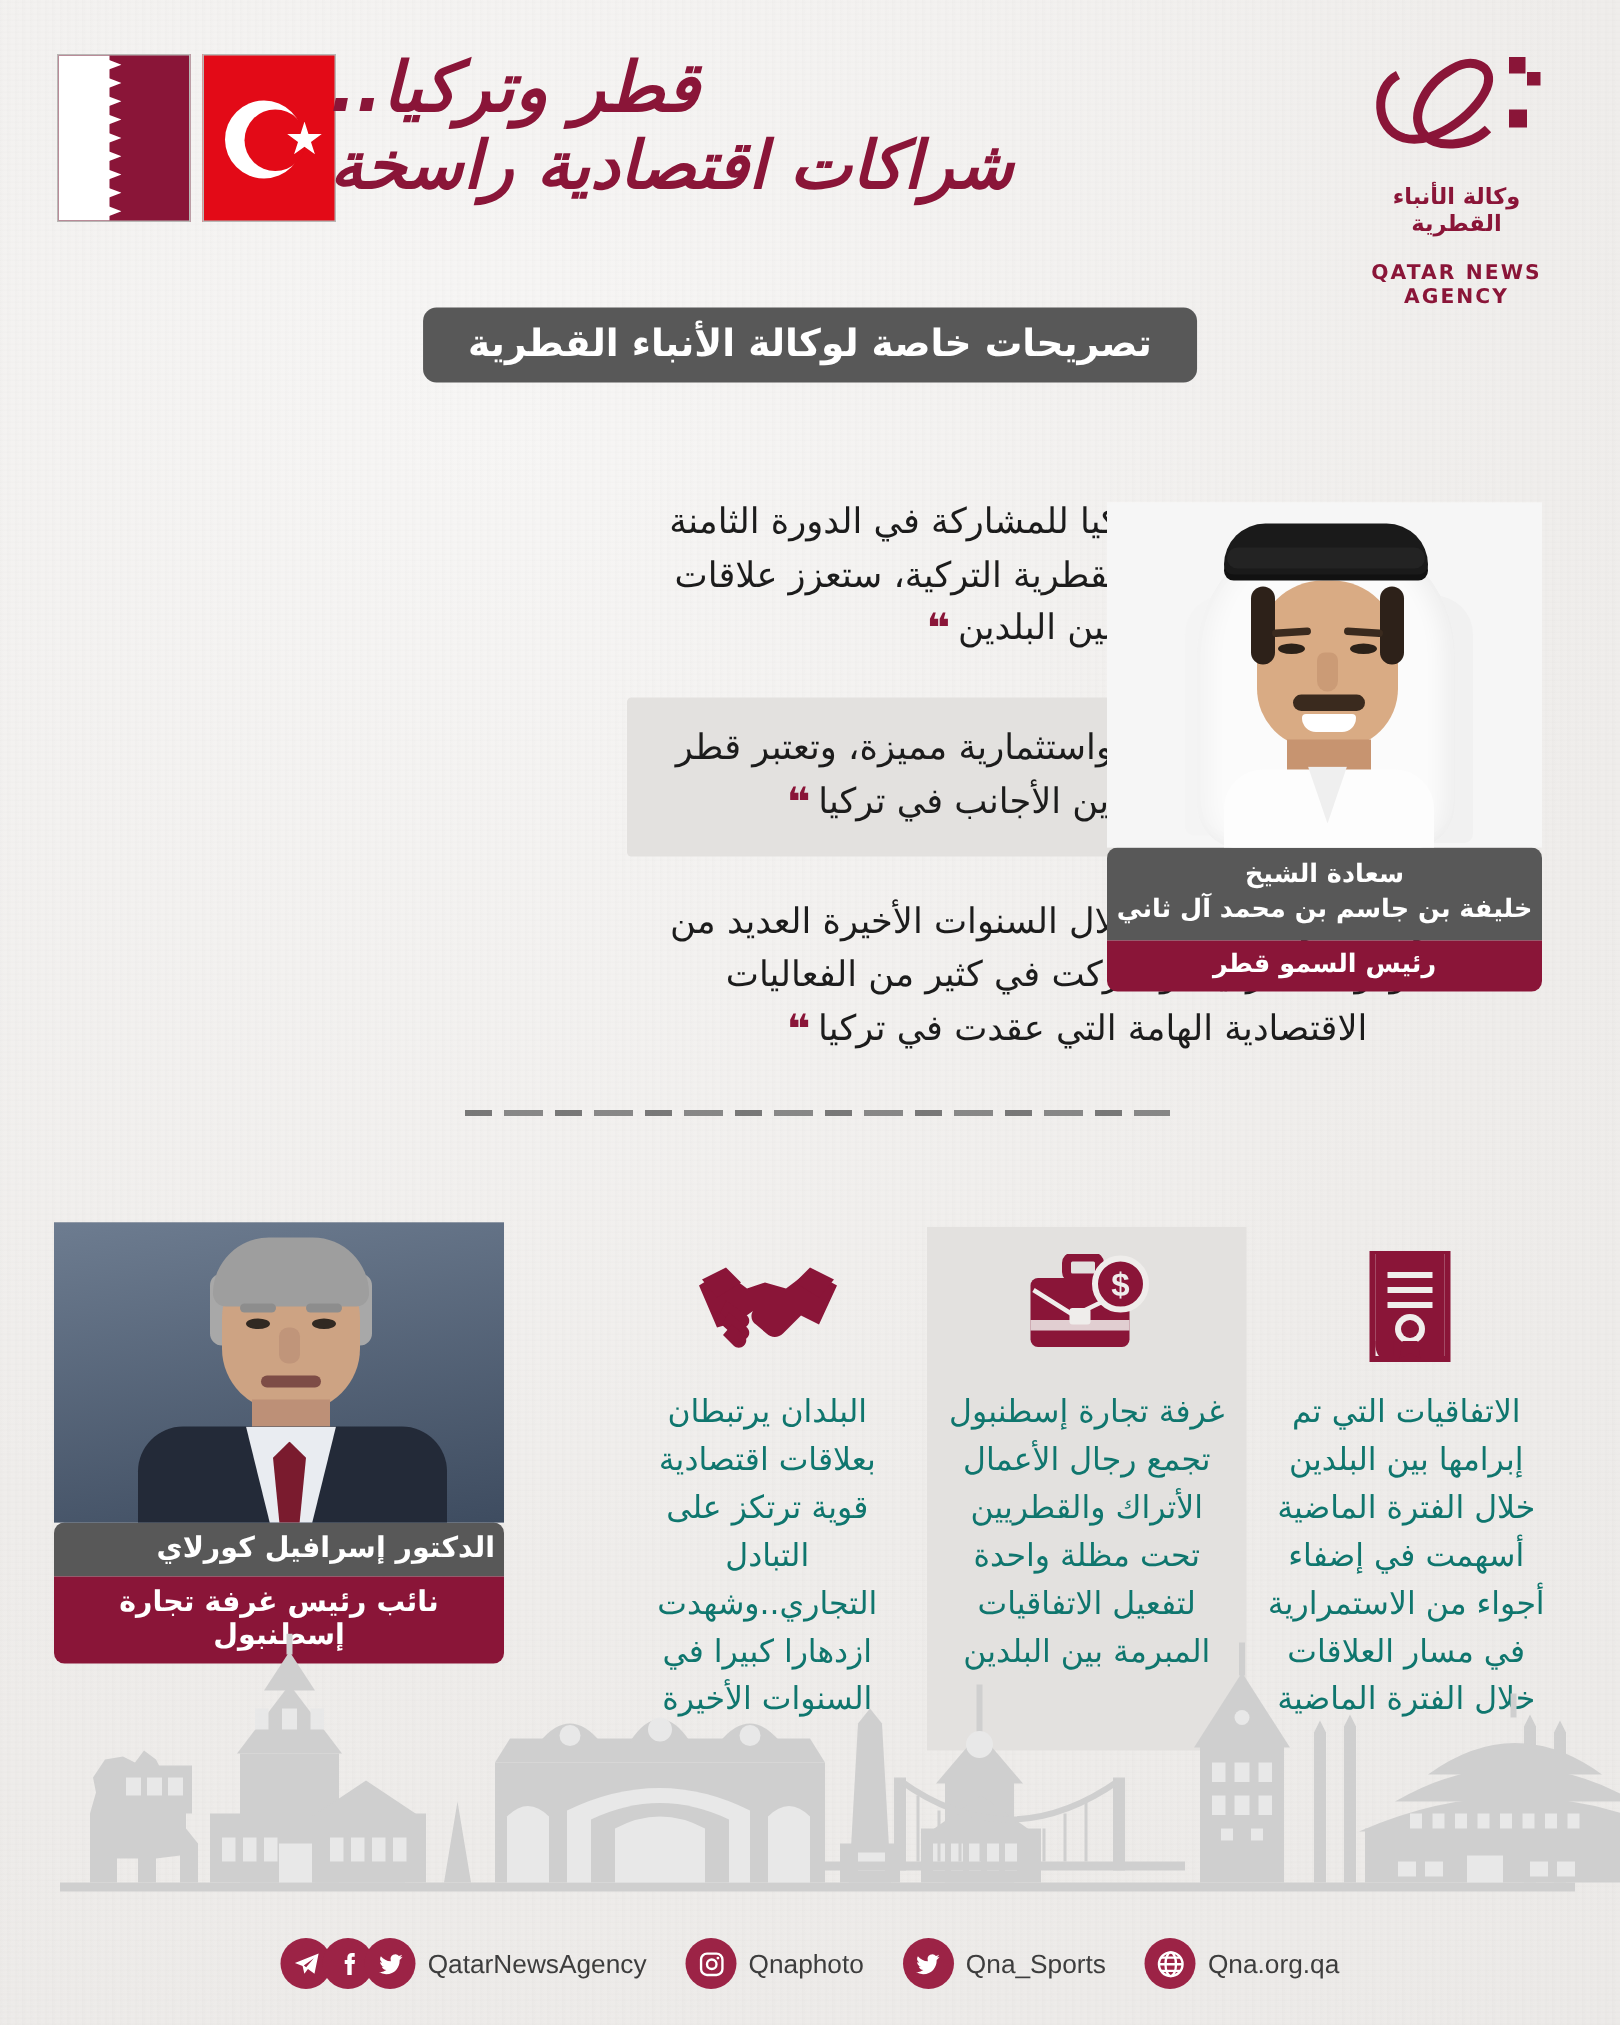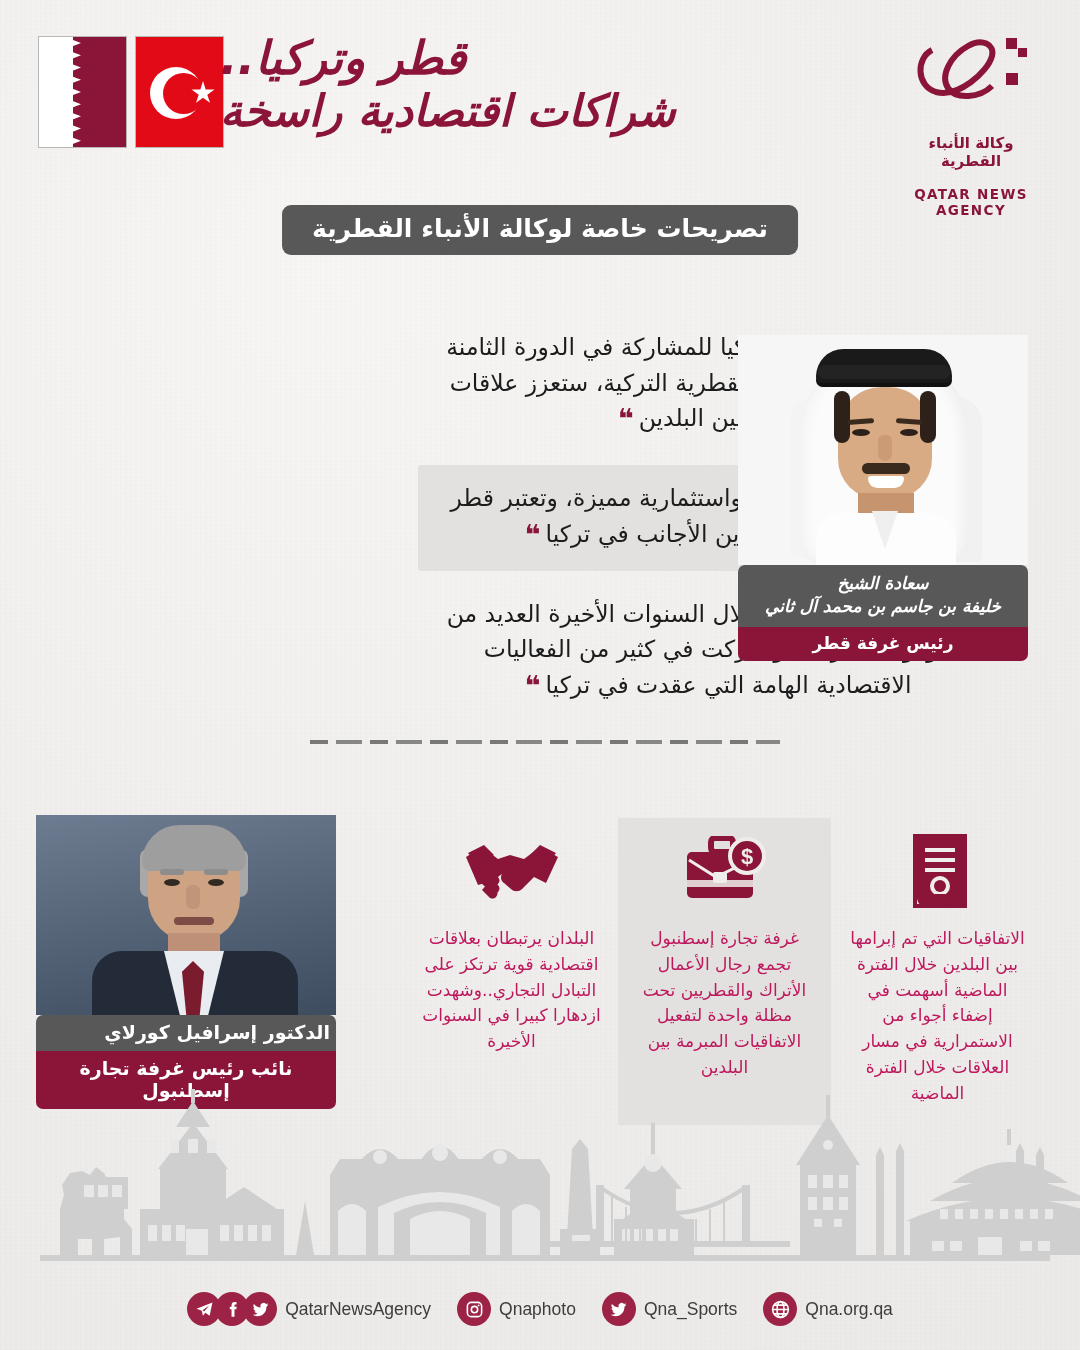--- a/index.html
+++ b/index.html
@@ -85,21 +85,21 @@
   .title-line.l2 { font-size: 44px; }
 
   .qna-logo {
     position: absolute; right: 34px; top: 28px;
     width: 150px; height: 130px;
     text-align: center;
   }
   .qna-logo .mark { width: 150px; height: 82px; }
   .qna-logo .ar {
     color: #8a1538; font-size: 15px; font-weight: bold;
-    margin-top: 20px; letter-spacing: 0.3px;
+    margin-top: 8px; letter-spacing: 0.3px;
   }
   .qna-logo .en {
     color: #8a1538; font-size: 13.5px; font-weight: bold;
     letter-spacing: 1.4px; margin-top: 16px;
   }
 
   
   .subtitle-banner {
     position: absolute; left: 50%; transform: translateX(-50%);
     top: 205px;
@@ -141,21 +141,20 @@
     width: 290px; height: 230px;
     background: linear-gradient(160deg,#fafafa 0%,#f2f2f2 100%);
     position: relative; overflow: hidden;
   }
   .cap-block { width: 100%; }
   .cap-name {
     background: #585858; color: #fff;
     text-align: center; font-size: 17px; font-weight: bold;
     line-height: 1.38; padding: 7px 6px 8px 6px;
     border-radius: 7px 7px 0 0;
-    font-style: italic;
   }
   .cap-role {
     background: #8a1538; color: #fff;
     text-align: center; font-size: 17px; font-weight: bold;
     padding: 6px 6px 8px 6px;
     border-radius: 0 0 7px 7px;
   }
 
   
   .p1-bg { position:absolute; inset:0; background:#f6f6f6; }
@@ -261,21 +260,21 @@
   }
 
   
   .cols { position: absolute; right: 36px; top: 818px; display: flex; gap: 0; }
   .col {
     width: 213px; padding: 14px 14px 18px 14px;
     text-align: center; direction: rtl;
   }
   .col.shaded { background: #e3e1df; }
   .col .icon { height: 78px; display:flex; align-items:center; justify-content:center; margin-bottom: 16px; }
-  .col .ctext { font-size: 17px; line-height: 1.52; color:#be185d; }
+  .col .ctext { font-size: 21px; line-height: 1.52; color:#0f766e; }
 
   
   .skyline { position:absolute; left:0; bottom:86px; width:1080px; height:175px; }
 
   
   .footer {
     position:absolute; left:0; bottom:0; width:1080px; height:82px;
     display:flex; align-items:center; justify-content:center; gap:0;
     direction: ltr;
   }
@@ -371,21 +370,21 @@
       <div class="p1-shirt"></div>
       <div class="p1-collar"></div>
       <div class="p1-agal"></div>
       <div class="p1-agal2"></div>
     </div>
     <div class="cap-block">
       <div class="cap-name">
         <div>سعادة الشيخ</div>
         <div>خليفة بن جاسم بن محمد آل ثاني</div>
       </div>
-      <div class="cap-role">رئيس غرفة قطر</div>
+      <div class="cap-role">رئيس السمو قطر</div>
     </div>
   </div>
 
   <div class="divider"></div>
 
   <div class="person2">
     <div class="photo">
       <div class="p2-bg"></div>
       <div class="p2-hair-l"></div>
       <div class="p2-hair-r"></div>

